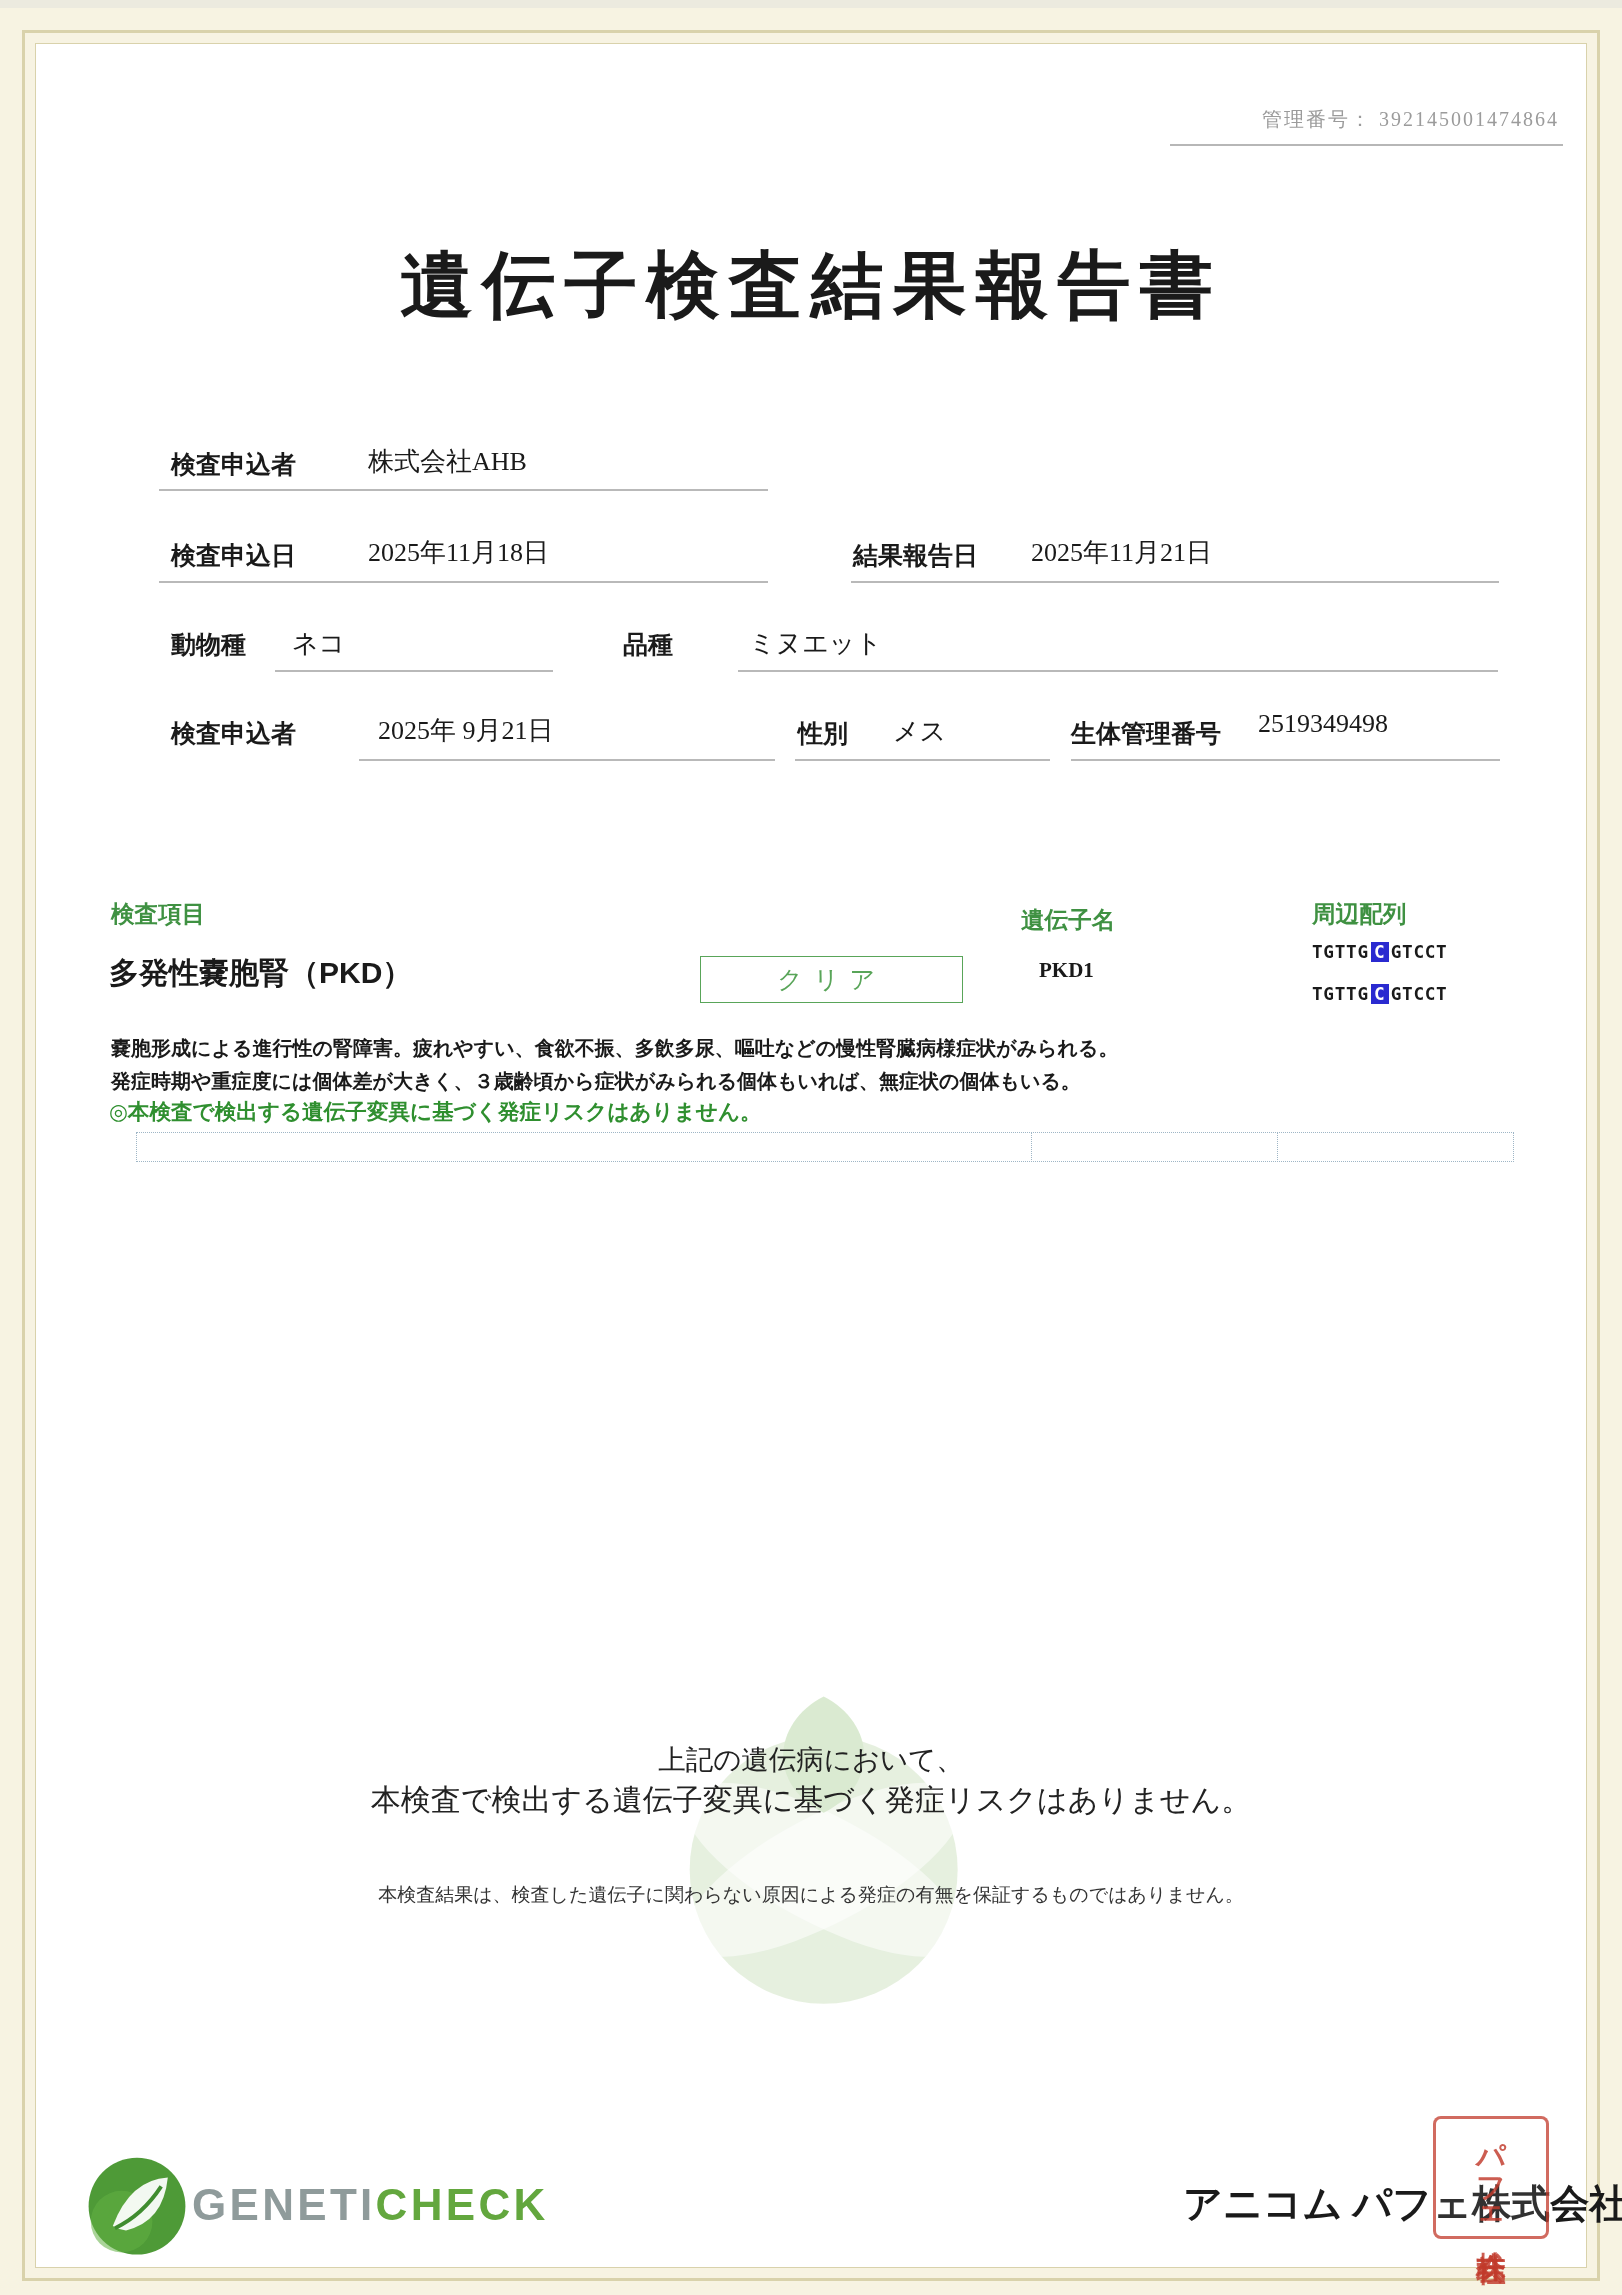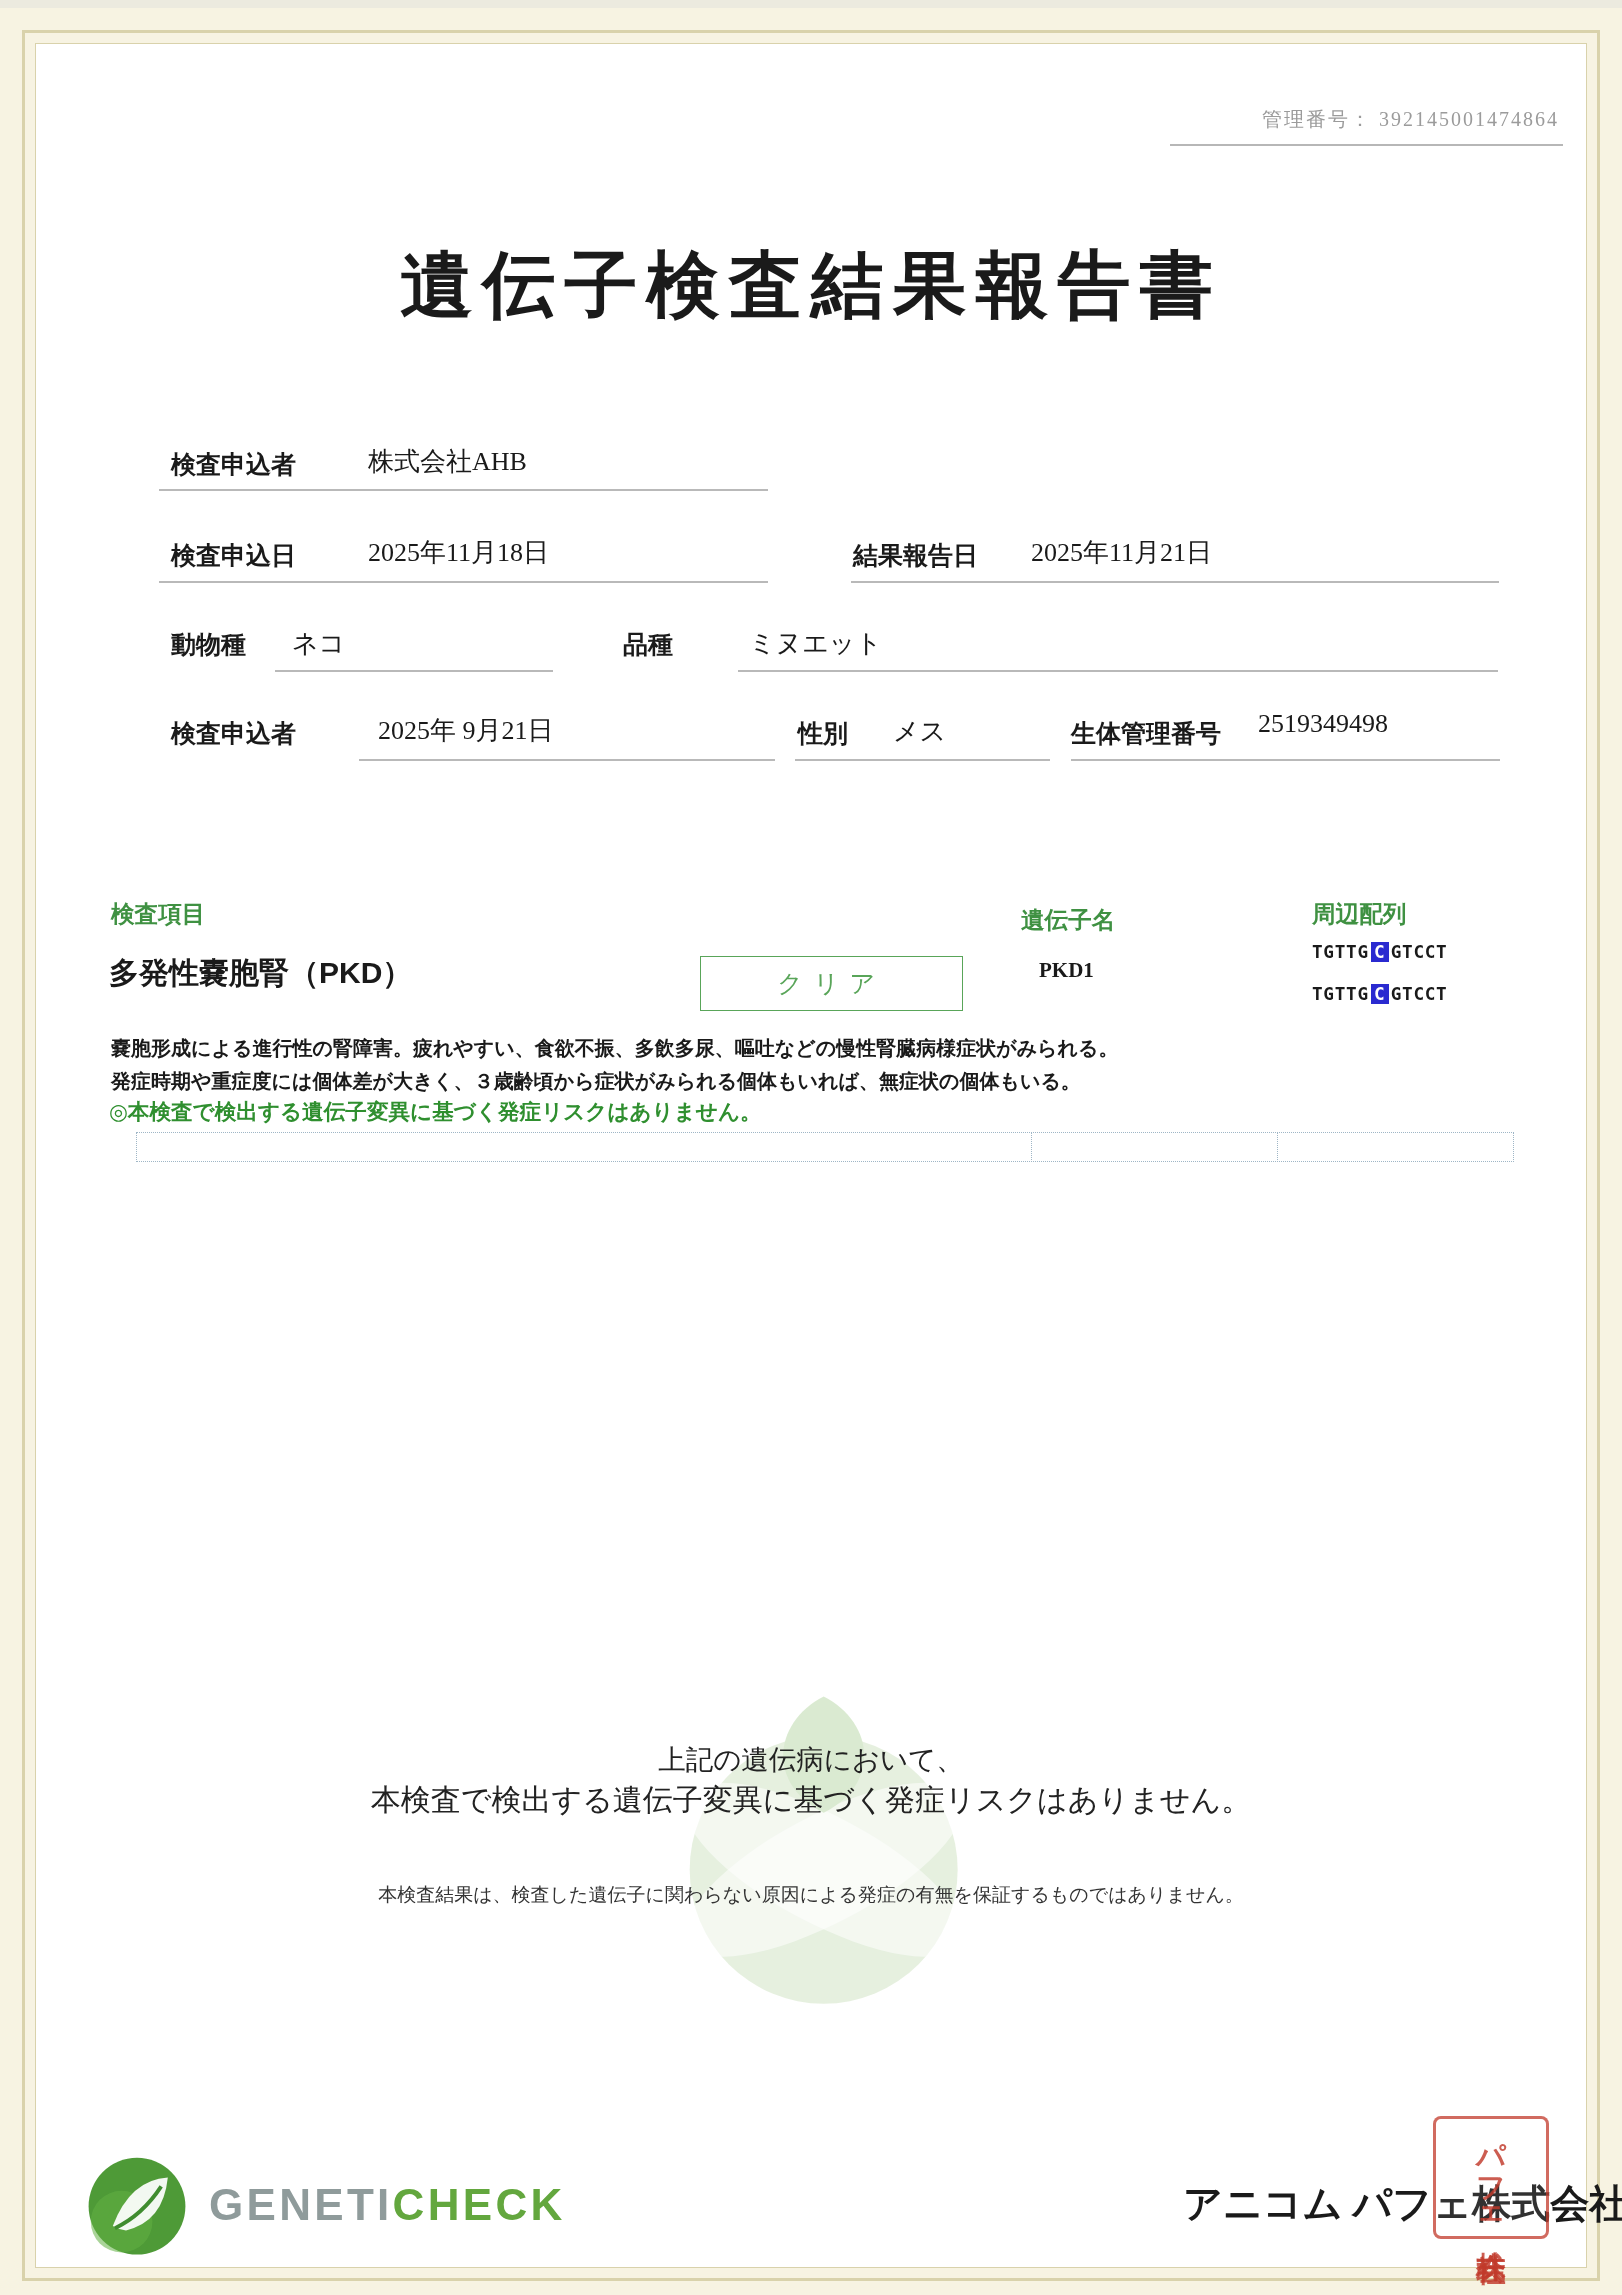--- a/index.html
+++ b/index.html
@@ -16,21 +16,21 @@
   .title{position:absolute;top:229px;left:0;width:100%;text-align:center;
     font-size:73px;font-weight:bold;letter-spacing:9.2px;margin:0;}
 
   .lbl{position:absolute;font-size:25px;font-weight:bold;white-space:nowrap;}
   .val{position:absolute;font-size:26px;white-space:nowrap;}
   .uline{position:absolute;border-bottom:2px solid #b9b9b9;height:0;}
 
   .hgreen{position:absolute;font-size:23.6px;font-weight:bold;color:#3f9142;white-space:nowrap;}
   .item-name{position:absolute;left:109px;top:945px;font-size:30px;font-weight:bold;
     font-family:"Liberation Sans","DejaVu Sans",sans-serif;white-space:nowrap;}
-  .clear-box{position:absolute;left:700px;top:948px;width:263px;height:55px;border:1.3px solid #59a559;
+  .clear-box{position:absolute;left:700px;top:948px;width:263px;height:47px;border:1.3px solid #59a559;
     display:flex;align-items:center;justify-content:center;font-size:25px;letter-spacing:10.5px;
     color:#59a559;font-family:"Liberation Sans","DejaVu Sans",sans-serif;box-sizing:border-box;}
   .gene{position:absolute;left:1039px;top:950px;font-size:21px;font-weight:bold;}
   .seq{position:absolute;left:1312px;font-family:"DejaVu Sans Mono","Liberation Mono",monospace;
     font-size:17.7px;font-weight:bold;letter-spacing:0.7px;white-space:nowrap;}
   .seq .var{background:#2a2ad0;color:#ffffff;padding:0 3.3px;margin:0 2px;}
   .desc{position:absolute;left:111px;font-size:20px;font-weight:bold;white-space:nowrap;}
   .risk{position:absolute;left:109px;top:1089px;font-size:21.6px;font-weight:bold;color:#2f8f2f;white-space:nowrap;}
 
   .dotted-box{position:absolute;left:136px;top:1124px;width:1378px;height:30px;border:1.3px dotted #9fb6c6;box-sizing:border-box;}
@@ -40,21 +40,21 @@
 
   .sum{position:absolute;left:0;width:100%;text-align:center;
     font-family:"Liberation Sans","DejaVu Sans",sans-serif;color:#222;}
   .sum1{top:1734px;font-size:27.5px;}
   .sum2{top:1772px;font-size:30px;}
   .note{position:absolute;left:0;width:100%;text-align:center;
     font-family:"Liberation Sans","DejaVu Sans",sans-serif;font-size:19px;color:#333;}
   .note1{top:1844px;}
   .note2{top:1874px;}
 
-  .footer-logo{position:absolute;left:82px;top:2141px;display:flex;align-items:center;gap:17px;}
+  .footer-logo{position:absolute;left:82px;top:2141px;display:flex;align-items:center;gap:0;}
   .logo-text{font-family:"Liberation Sans","DejaVu Sans",sans-serif;font-size:44px;letter-spacing:3.3px;font-weight:600;white-space:nowrap;}
   .logo-geneti{color:#8f9b9b;}
   .logo-check{color:#63a73e;}
 
   .company{position:absolute;left:1183px;top:2169px;font-size:39px;font-weight:bold;white-space:nowrap;}
   .seal{position:absolute;left:1433px;top:2108px;width:116px;height:123px;
     border:3.9px solid rgba(193,57,43,.75);border-radius:7.9px;box-sizing:border-box;
     display:flex;align-items:center;justify-content:center;background:rgba(255,255,255,.1);}
   .seal-text{writing-mode:vertical-rl;font-size:29.4px;line-height:1.05;font-weight:bold;
     color:rgba(193,57,43,.82);letter-spacing:1.3px;}

